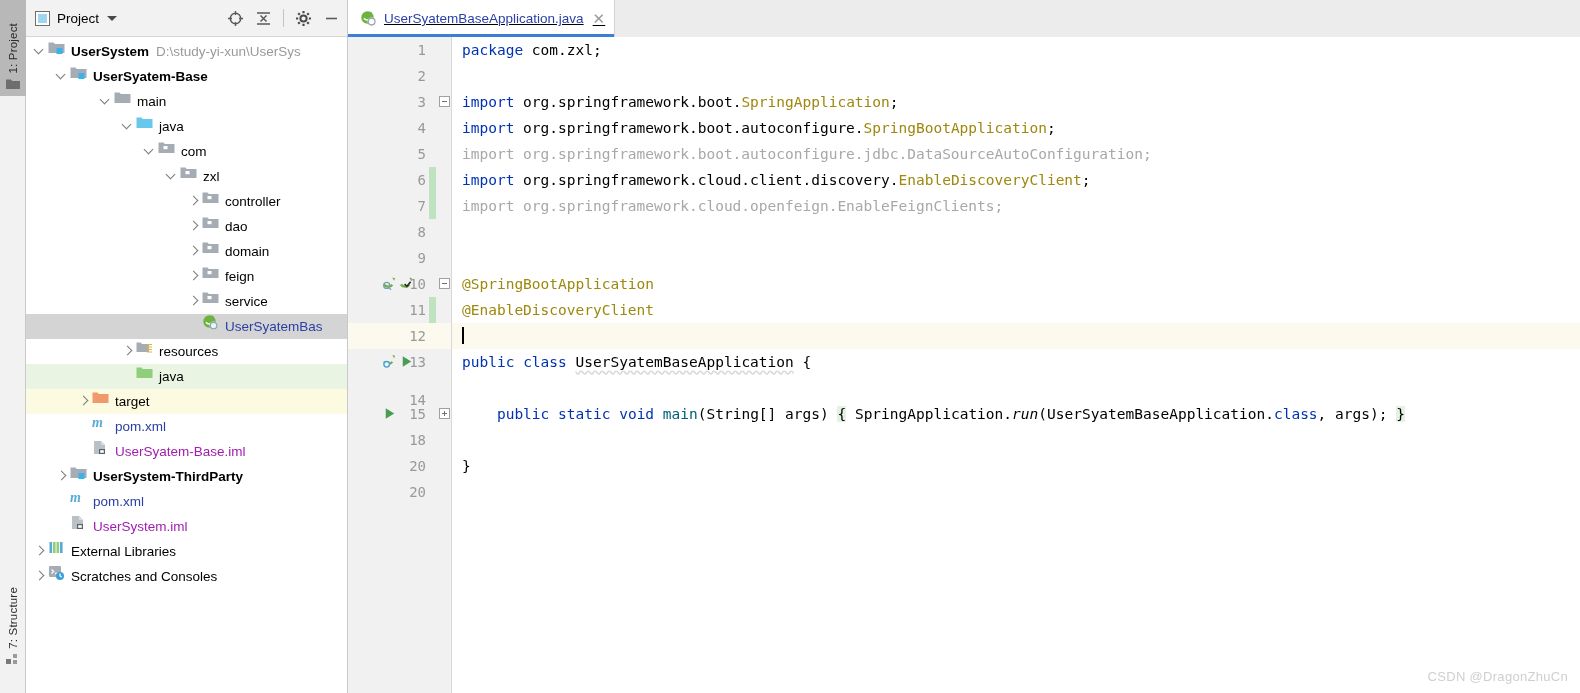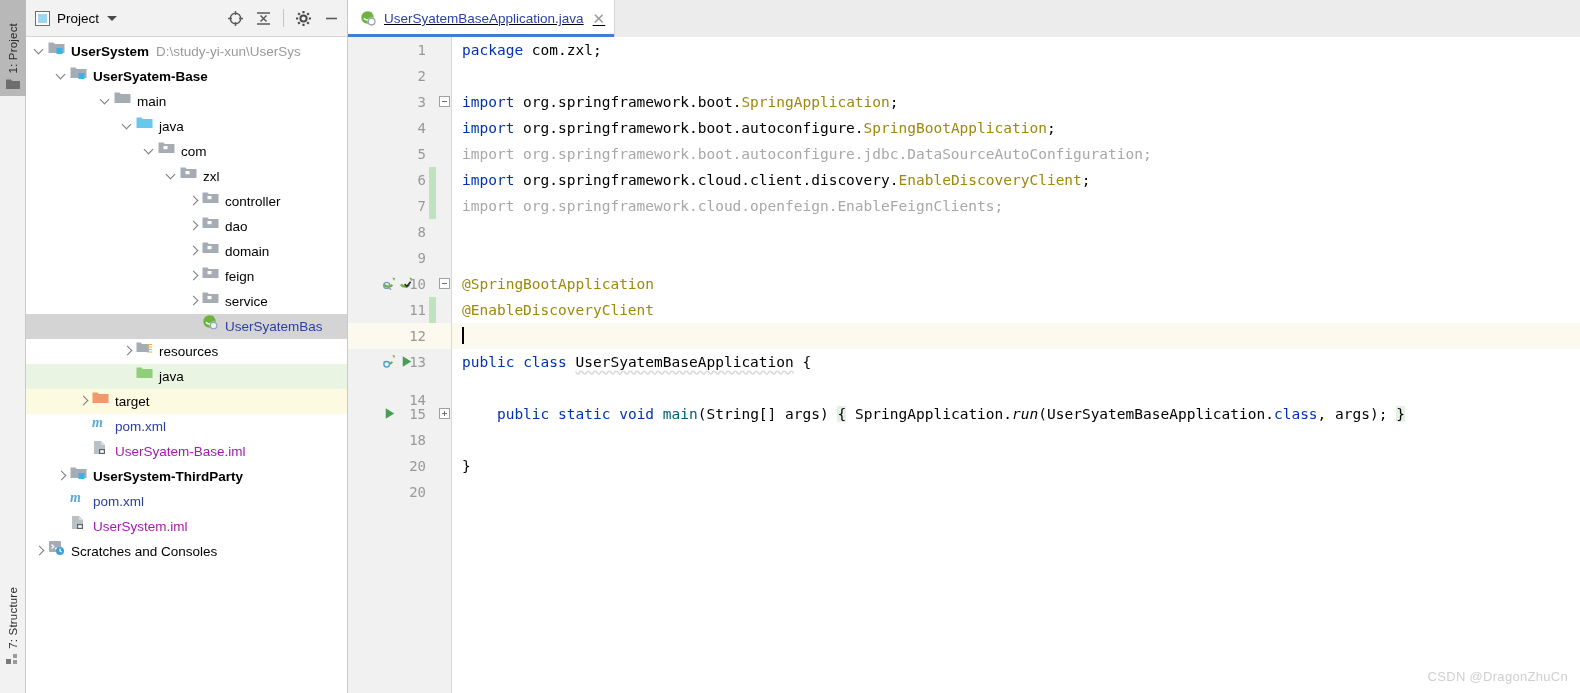--- a/index.html
+++ b/index.html
@@ -331,20 +331,30 @@
               <path d="M2 2h7l4 4v9H2z" fill="#b9c0c6"></path>
               <path d="M9 2l4 4H9z" fill="#d8dde1"></path>
               <rect x="7" y="10" width="6" height="5" fill="#5c6166"></rect>
               <rect x="8.2" y="11.2" width="3.6" height="2.6" fill="#fff"></rect>
             </svg></span>
           <span class="lbl brown">UserSystem.iml</span>
         </div>
         <div class="row" style="padding-left: 6px;">
           <span class="arrow r"></span>
           <span class="ico"><svg width="17" height="17" viewBox="0 0 17 17">
+              <rect x="1.5" y="3" width="2.6" height="11" fill="#5aa9d6"></rect>
+              <rect x="5" y="3" width="2.6" height="11" fill="#8fce7a"></rect>
+              <rect x="8.5" y="3" width="2.6" height="11" fill="#8fce7a"></rect>
+              <rect x="12" y="3" width="2.6" height="11" fill="#5aa9d6"></rect>
+            </svg></span>
+          <span class="lbl">External Libraries</span>
+        </div>
+        <div class="row" style="padding-left: 6px;">
+          <span class="arrow r"></span>
+          <span class="ico"><svg width="17" height="17" viewBox="0 0 17 17">
               <rect x="1" y="2" width="12" height="11" rx="1" fill="#a5acb3"></rect>
               <path d="M3.5 5.5l2.2 2-2.2 2M7 9.5h3.5" stroke="#fff" stroke-width="1.3" fill="none"></path>
               <circle cx="12" cy="12" r="4" fill="#3d9fd6"></circle>
               <path d="M12 9.6V12l1.7 1" stroke="#fff" stroke-width="1.2" fill="none"></path>
             </svg></span>
           <span class="lbl">Scratches and Consoles</span>
         </div>
       </div>
   </div>
 

